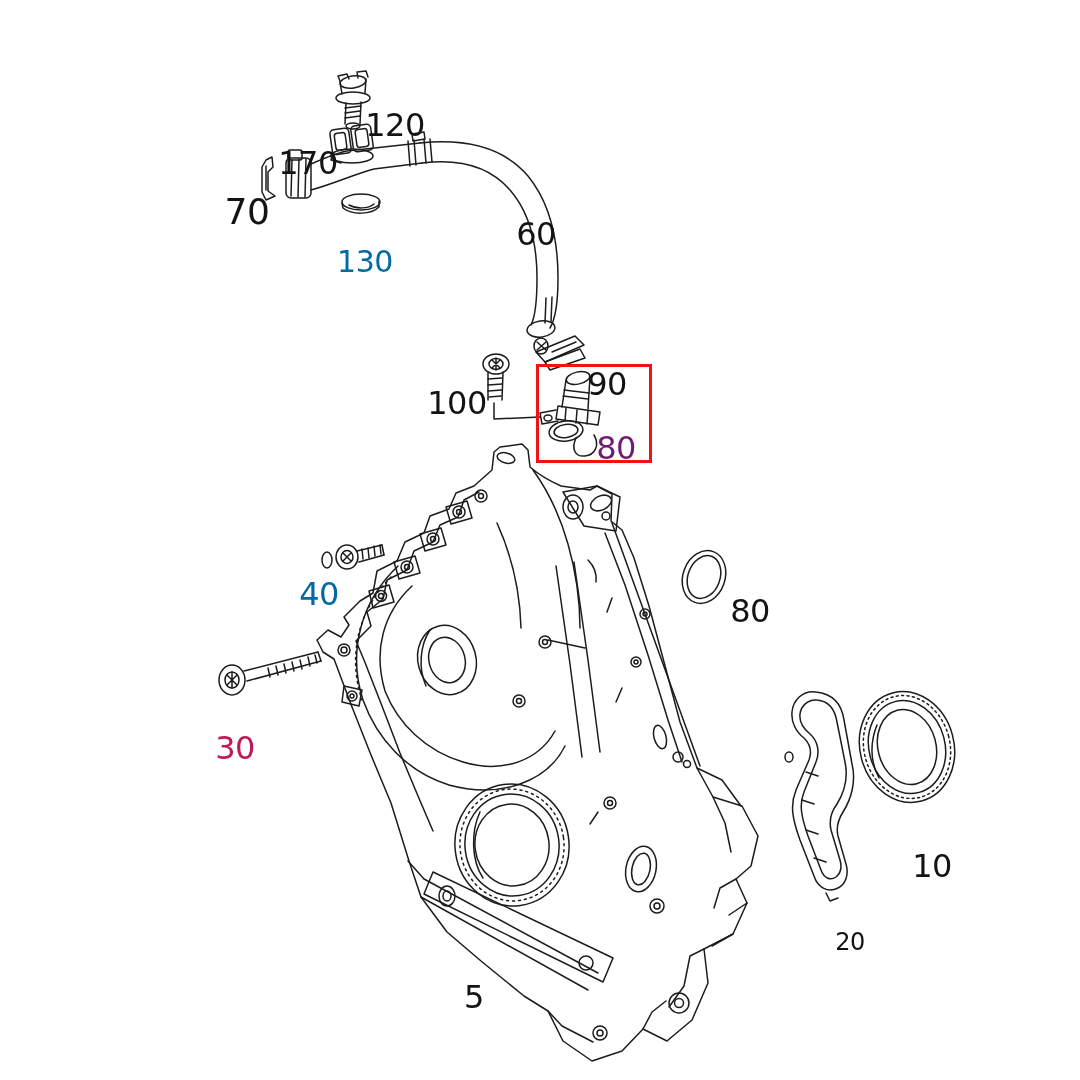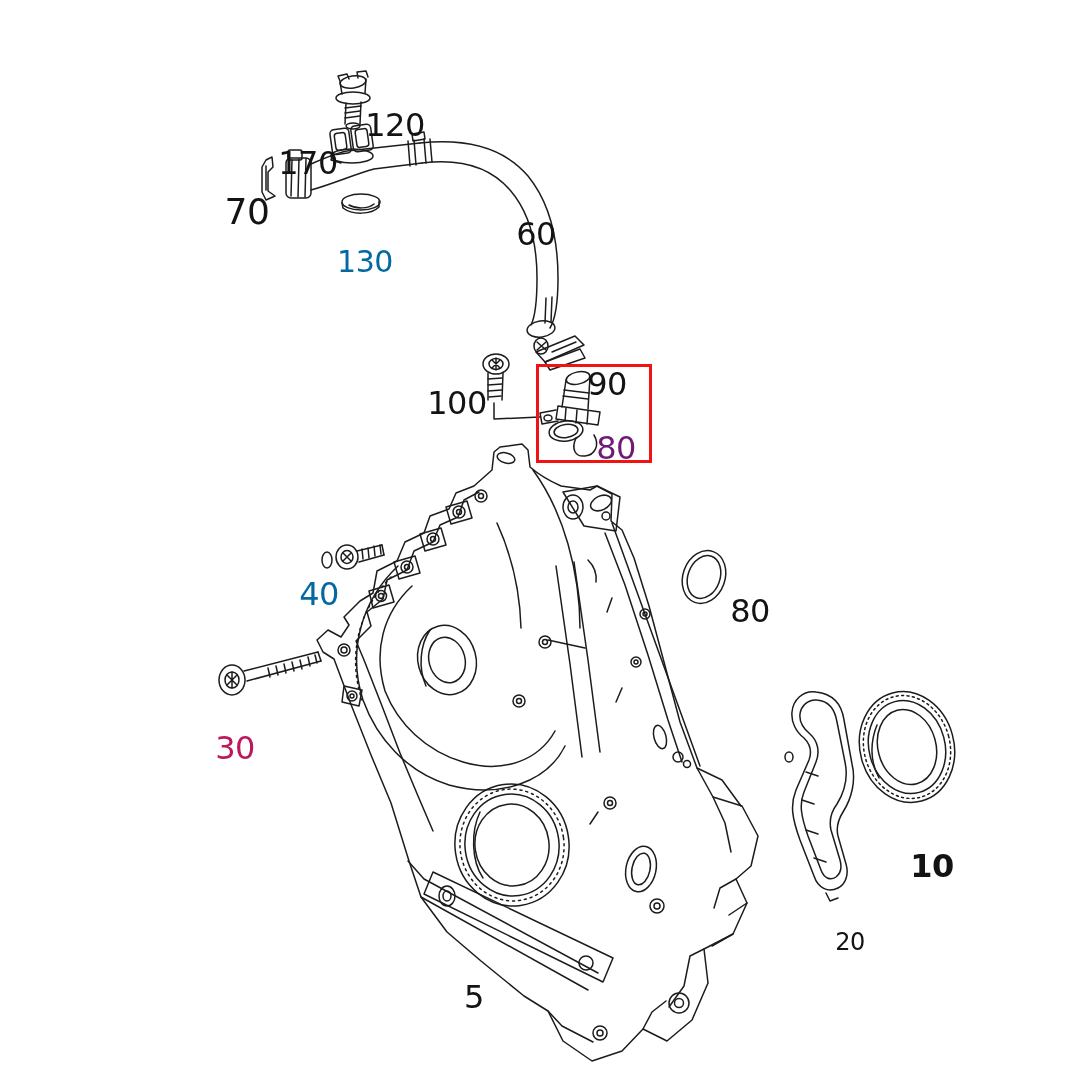--- a/index.html
+++ b/index.html
@@ -269,18 +269,18 @@
       <div class="callout" style="left: 308px; top: 128px; font-size: 32px; color: rgb(19, 19, 19);">170</div>
       <div class="callout" style="left: 247px; top: 177px; font-size: 36px; color: rgb(19, 19, 19);">70</div>
       <div class="callout" style="left: 365px; top: 227px; font-size: 30px; color: #0369a1;">130</div>
       <div class="callout" style="left: 536px; top: 199px; font-size: 32px; color: rgb(19, 19, 19);">60</div>
       <div class="callout" style="left: 607px; top: 349px; font-size: 32px; color: rgb(19, 19, 19); text-align: right;">90</div>
       <div class="callout" style="left: 457px; top: 368px; font-size: 32px; color: rgb(19, 19, 19);">100</div>
       <div class="callout" style="left: 616px; top: 413px; font-size: 32px; color: #701a75; text-align: right;">80</div>
       <div class="callout" style="left: 319px; top: 559px; font-size: 32px; color: #0369a1;">40</div>
       <div class="callout" style="left: 750px; top: 576px; font-size: 32px; color: rgb(19, 19, 19);">80</div>
       <div class="callout" style="left: 235px; top: 713px; font-size: 32px; color: #be185d;">30</div>
-      <div class="callout" style="left: 932px; top: 831px; font-size: 32px; color: rgb(19, 19, 19); font-weight: bold;">10</div>
+      <div class="callout" style="left: 932px; top: 831px; font-size: 32px; color: rgb(19, 19, 19);">10</div>
       <div class="callout" style="left: 850px; top: 907px; font-size: 24px; color: rgb(19, 19, 19);">20</div>
       <div class="callout" style="left: 474px; top: 962px; font-size: 32px; color: rgb(19, 19, 19);">5</div>
     </div>
 
 </div>
 
 </body></html>

